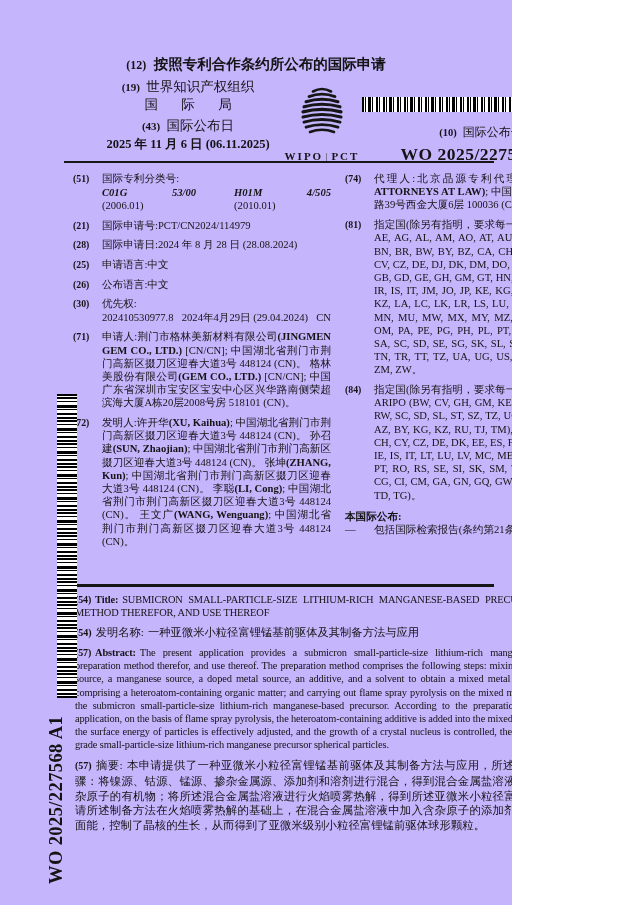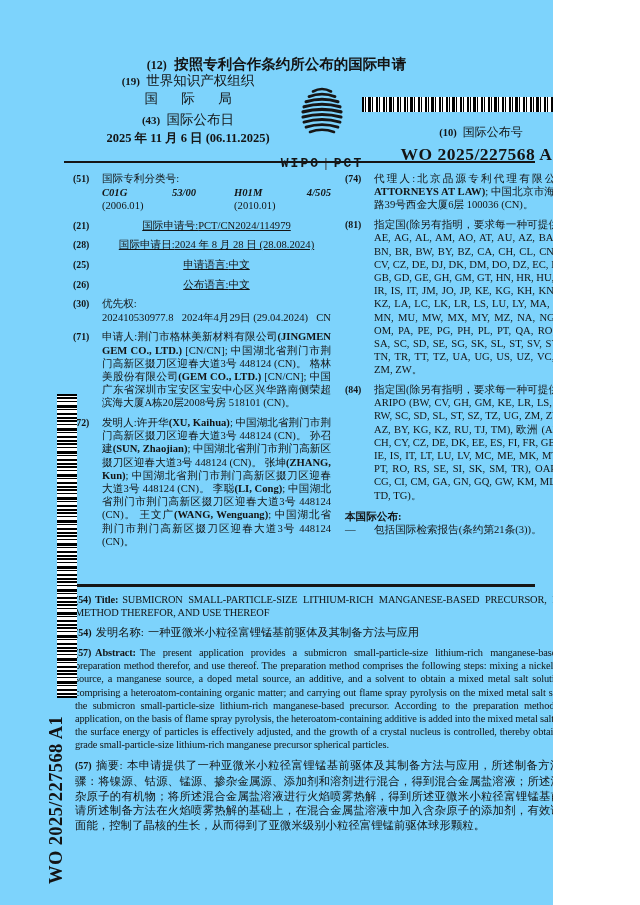--- a/index.html
+++ b/index.html
@@ -1,55 +1,55 @@
 <!DOCTYPE html>
 <html><head>
 <meta charset="utf-8">
 <style>
   html,body{margin:0;padding:0;background:#ffffff;}
-  .page{position:relative;width:512px;height:905px;background:#7dd3fc;color:#141414;
-        font-family:"Liberation Serif","DejaVu Serif",serif;overflow:hidden;padding-left:41px;}
+  .page{position:relative;width:512px;height:905px;background:#c4b5fd;color:#141414;
+        font-family:"Liberation Serif","DejaVu Serif",serif;overflow:hidden;}
 
   
   .line12{position:absolute;top:55px;left:0;right:0;text-align:center;
           font-size:14.5px;font-weight:bold;}
   .line12 .tag{font-size:12px;margin-right:4px;}
 
   
-  .hdr-left{position:absolute;left:86px;top:72px;width:204px;text-align:center;
+  .hdr-left{position:absolute;left:86px;top:78px;width:204px;text-align:center;
             font-size:13.5px;line-height:18px;}
   .hdr-left .tag{font-weight:bold;font-size:11px;margin-right:3px;}
   .bureau{letter-spacing:10px;text-indent:10px;}
   .pubdate-label{margin-top:3px;}
   .pubdate-value{font-weight:bold;font-size:12.5px;white-space:nowrap;}
 
   .logo-block{position:absolute;left:264px;top:84px;width:116px;text-align:center;}
-  .logo-text{font-family:Liberation Mono, monospace;font-weight:bold;
-             font-size:13px;letter-spacing:2px;margin-top:16px;white-space:nowrap;}
+  .logo-text{font-family:Liberation Serif, serif;font-weight:bold;
+             font-size:11px;letter-spacing:2px;margin-top:10px;white-space:nowrap;}
   .logo-text .sep{font-weight:normal;color:#444;padding:0 2px;}
 
   .hdr-right{position:absolute;left:361px;top:97px;width:240px;text-align:center;}
   .barcode-h{height:15px;width:238px;margin:0 auto 12px auto;
      background:repeating-linear-gradient(90deg,#000 0 2px,#fff 2px 3px,#000 3px 4px,
        #fff 4px 6px,#000 6px 9px,#fff 9px 10px,#000 10px 11px,#fff 11px 14px,
        #000 14px 16px,#fff 16px 17px,#000 17px 18px,#fff 18px 21px);}
   .pubnum-label{font-size:12px;}
   .pubnum-label .tag{font-weight:bold;font-size:10.5px;margin-right:3px;}
   .pubnum-value{font-size:17.5px;font-weight:bold;margin-top:3px;letter-spacing:0.5px;}
 
   .rule1{position:absolute;left:64px;right:18px;top:161px;height:2px;background:#161616;}
   .rule2{position:absolute;left:75px;right:18px;top:584px;height:3px;background:#161616;}
 
   
   .col{position:absolute;top:172px;font-size:10.6px;line-height:13.2px;text-align:justify;}
   .col-left{left:73px;width:258px;}
   .col-right{left:345px;width:274px;}
   .field{display:grid;grid-template-columns:29px 1fr;margin-bottom:6.5px;}
   .field .tag{font-weight:bold;font-size:9.8px;}
-  .kv{display:flex;justify-content:center;text-decoration:underline;}
+  .kv{display:flex;justify-content:flex-start;}
   .ipc-line{display:flex;gap:38px;margin-top:0.5px;}
   .ipc-code{font-weight:bold;font-style:italic;}
   .prio-line{display:flex;justify-content:space-between;margin-top:0;}
   .pub-note-heading{margin-top:8px;font-weight:bold;}
   .pub-note-row{display:grid;grid-template-columns:29px 1fr;}
 
   
   .title-section{position:absolute;left:75px;top:593px;width:545px;}
   .t-row{font-size:10.4px;line-height:13.1px;margin-bottom:7px;text-align:justify;
          letter-spacing:-0.15px;}

